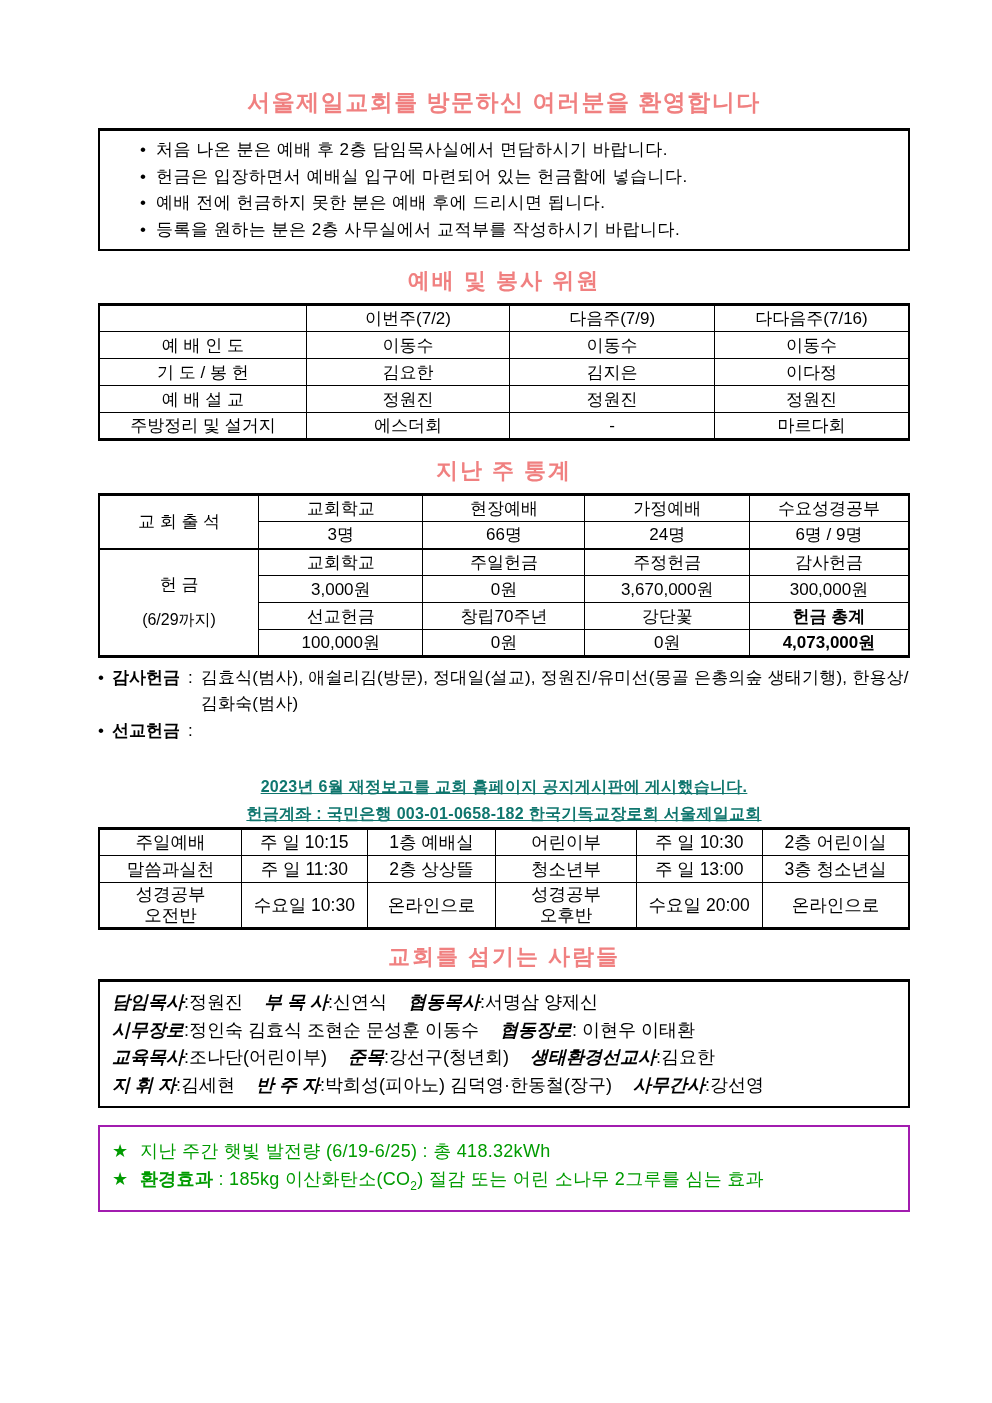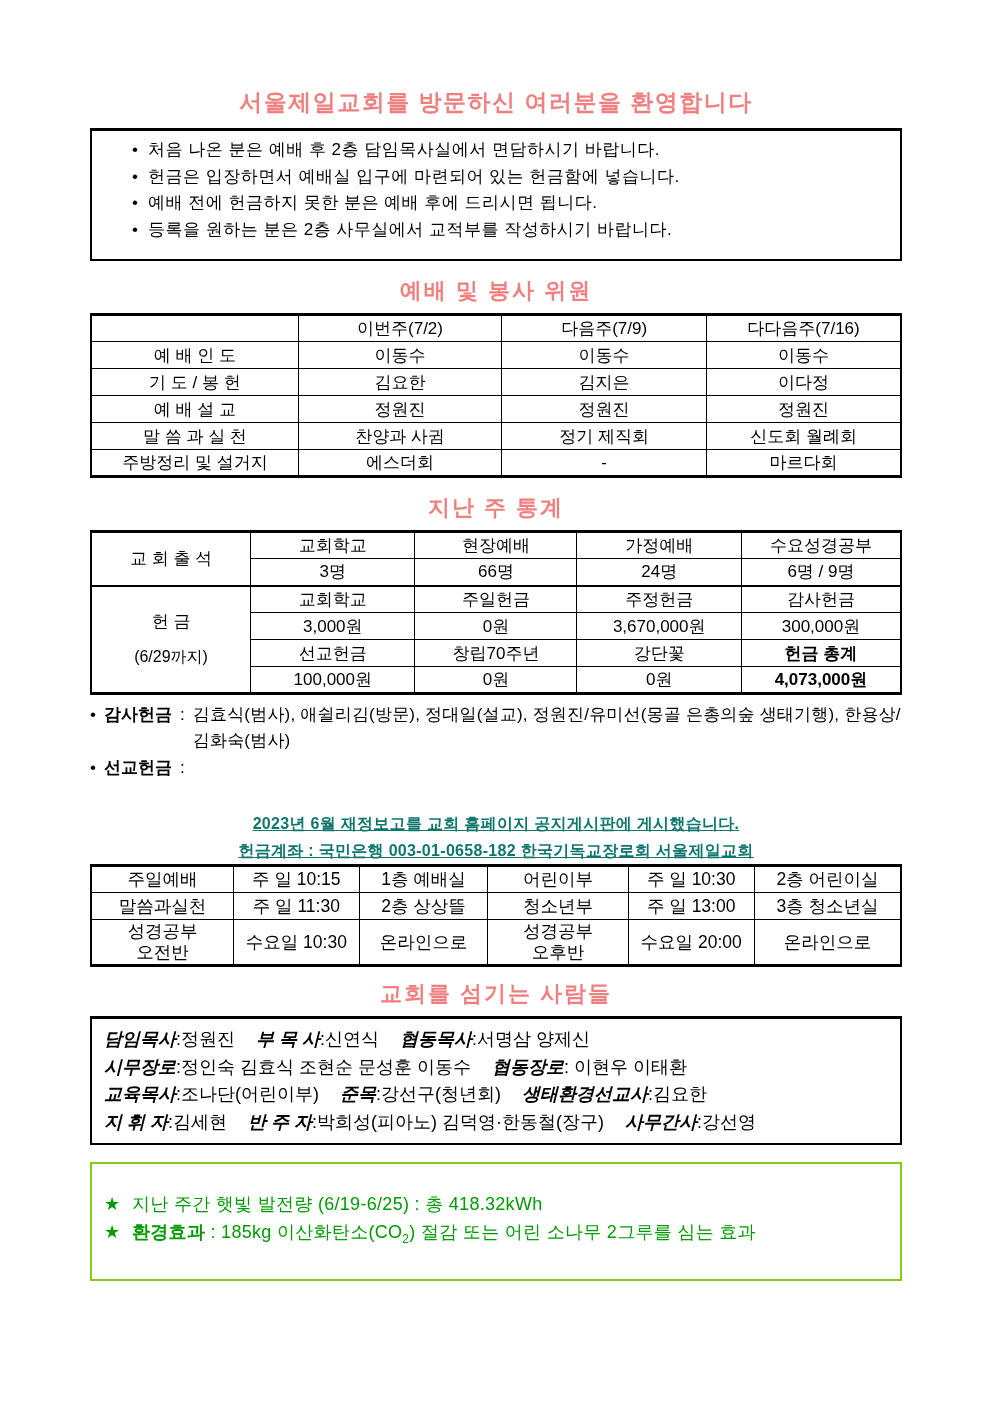--- a/index.html
+++ b/index.html
@@ -4,36 +4,36 @@
 <style>
   * { margin: 0; padding: 0; box-sizing: border-box; }
   html, body { background: #ffffff; }
   body {
     width: 992px; height: 1403px;
     font-family: "Liberation Sans", "DejaVu Sans", sans-serif;
     color: #000000;
     position: relative;
   }
   .page {
-    position: absolute; left: 90px; top: 86px; width: 812px;
+    position: absolute; left: 98px; top: 86px; width: 812px;
   }
   .doc-title {
     color: #F08080; font-weight: bold; font-size: 23px;
     text-align: center; letter-spacing: 1.5px; line-height: 32px;
     margin-bottom: 10px;
   }
   .section-title {
     color: #F08080; font-weight: bold; font-size: 22px;
     text-align: center; letter-spacing: 2px; line-height: 30px;
     margin-top: 15px; margin-bottom: 7px;
   }
   
   .notice-box {
     border: 2px solid #000; border-top-width: 3px;
-    padding: 6px 10px 16px 40px;
+    padding: 6px 10px 6px 40px;
   }
   .notice-item { font-size: 17px; line-height: 26.5px; letter-spacing: 0.5px; }
   .bullet { display: inline-block; width: 16px; }
   
   table {
     width: 100%; border-collapse: collapse; table-layout: fixed;
     font-size: 17px; text-align: center;
   }
   table.bordered { border: 2px solid #000; border-top-width: 3px; border-bottom-width: 3px; }
   table.bordered td { border: 1px solid #000; padding: 1px 2px; height: 27px; vertical-align: middle; }
@@ -58,22 +58,22 @@
   
   .staff-box {
     border: 2px solid #000; border-top-width: 3px;
     padding: 7px 10px 7px 12px; margin-top: 2px;
   }
   .staff-line { font-size: 18px; line-height: 27.5px; text-align: left; }
   .staff-pair { margin-right: 16px; }
   .staff-label { font-weight: bold; font-style: italic; }
   
   .eco-box {
-    border: 2px solid #84cc16; margin-top: 17px;
-    padding: 26px 12px; 
+    border: 2px solid #a21caf; margin-top: 17px;
+    padding: 10px 12px; 
   }
   .eco-line { color: #009B00; font-size: 18px; line-height: 28px; letter-spacing: 0.3px; }
   .eco-star { display: inline-block; width: 28px; }
   .eco-label { font-weight: bold; }
   sub { font-size: 12px; }
 </style>
 </head>
 <body>
 
 <div class="page">
@@ -112,26 +112,20 @@
       <td>기 도 / 봉 헌</td>
       <td>김요한</td>
       <td>김지은</td>
       <td>이다정</td>
     </tr>
     <tr>
       <td>예 배 설 교</td>
       <td>정원진</td>
       <td>정원진</td>
       <td>정원진</td>
-    </tr>
-    <tr>
-      <td>말 씀 과 실 천</td>
-      <td>찬양과 사귐</td>
-      <td>정기 제직회</td>
-      <td>신도회 월례회</td>
     </tr>
     <tr>
       <td>주방정리 및 설거지</td>
       <td>에스더회</td>
       <td>-</td>
       <td>마르다회</td>
     </tr>
   </tbody>
     </table>
 

